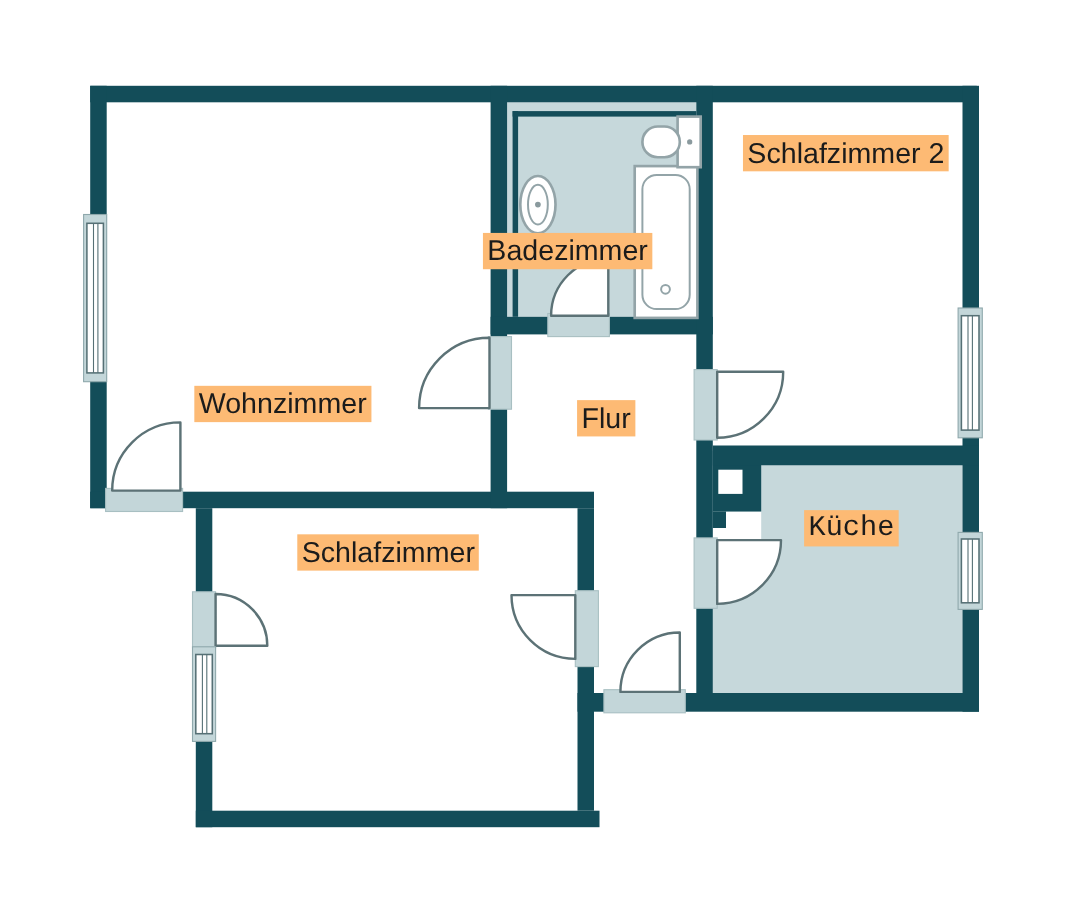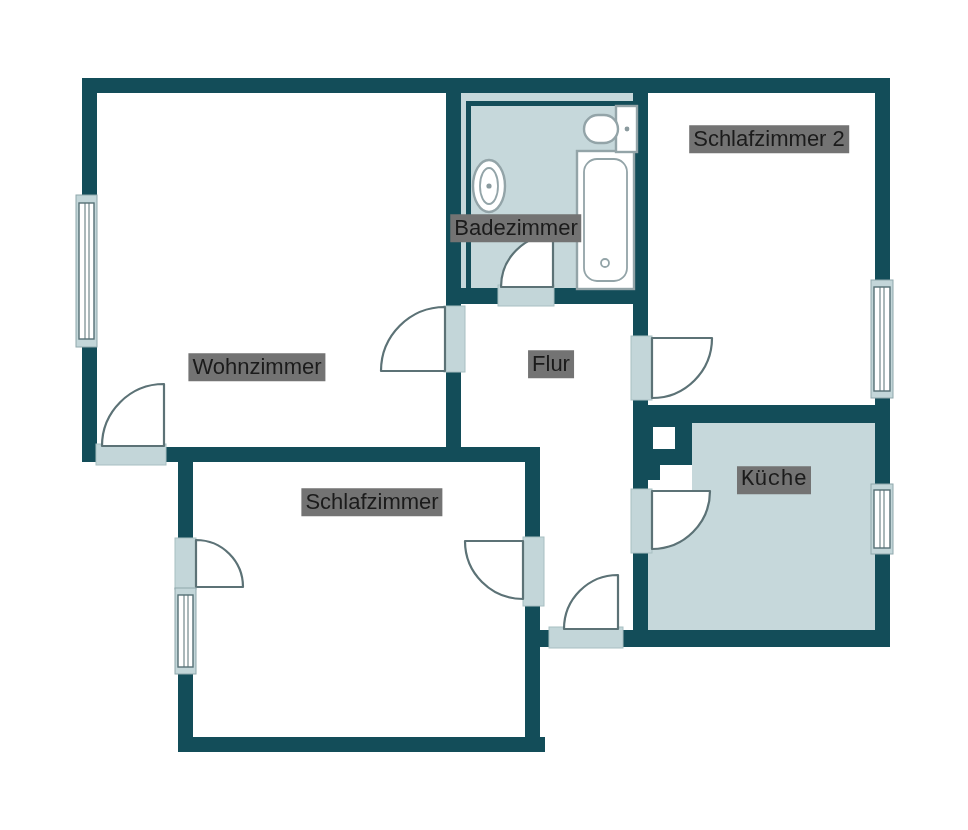--- a/index.html
+++ b/index.html
@@ -11,22 +11,22 @@
   .innerline{fill:#134d59;}
   .white{fill:#ffffff;}
   .threshold{fill:#c3d6d9;stroke:#a8bfc2;stroke-width:1;}
   .door{fill:#ffffff;stroke:#5c7276;stroke-width:2.2;stroke-linejoin:round;}
   .win-base{fill:#c3d6d9;stroke:#8fa8ac;stroke-width:1;}
   .win-glass{fill:#ffffff;stroke:#567075;stroke-width:1.4;}
   .win-line{stroke:#567075;stroke-width:1;fill:none;}
   .fixture{fill:#ffffff;stroke:#93a4a8;stroke-width:2.4;}
   .fixture-thin{fill:none;stroke:#93a4a8;stroke-width:1.8;}
   .fixture-dot{fill:#8a9a9e;stroke:none;}
-  .room-label{position:absolute;transform:translate(-50%,-50%);font-size:22px;color:#1b1b1b;
-              white-space:nowrap;background:#737373;padding:0 4px;line-height:1.25;}
+  .room-label{position:absolute;transform:translate(-50%,-50%);font-size:26px;color:#1b1b1b;
+              white-space:nowrap;background:#fdba74;padding:0 4px;line-height:1.25;}
 </style>
 </head>
 <body>
 
 <div id="canvas">
   <svg width="968" height="830" viewBox="0 0 968 830">
 
     <g>
       <rect class="roomfill" x="461" y="93" width="172" height="195"></rect>
       <rect class="roomfill" x="648" y="423" width="227" height="209"></rect>
@@ -119,16 +119,16 @@
         <rect class="fixture" x="616" y="106" width="21" height="46"></rect>
         <rect class="fixture" x="584" y="115" width="34" height="28" rx="14"></rect>
         <circle class="fixture-dot" cx="627" cy="129" r="2.4"></circle>
       </g>
     </g>
   </svg>
 
   <div class="room-label" style="left:516px;top:228px;">Badezimmer</div>
   <div class="room-label" style="left:257px;top:367px;">Wohnzimmer</div>
   <div class="room-label" style="left:769px;top:139px;">Schlafzimmer 2</div>
-  <div class="room-label" style="left:551px;top:364px;">Flur</div>
+  <div class="room-label" style="left:551px;top:380px;">Flur</div>
   <div class="room-label" style="left:774px;top:480px;font-family:Liberation Mono, monospace;">Küche</div>
-  <div class="room-label" style="left:372px;top:502px;">Schlafzimmer</div>
+  <div class="room-label" style="left:353px;top:502px;">Schlafzimmer</div>
 </div>
 
 </body></html>

